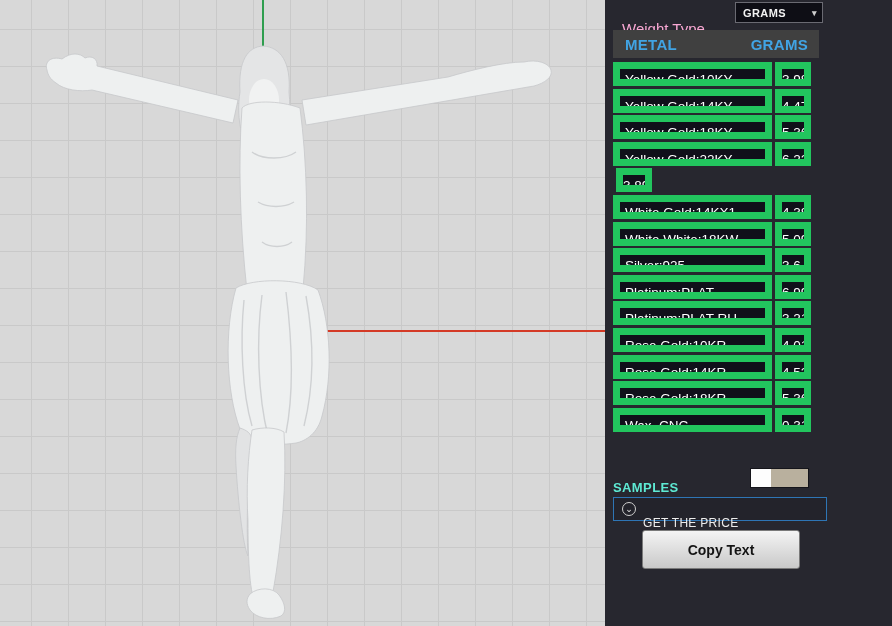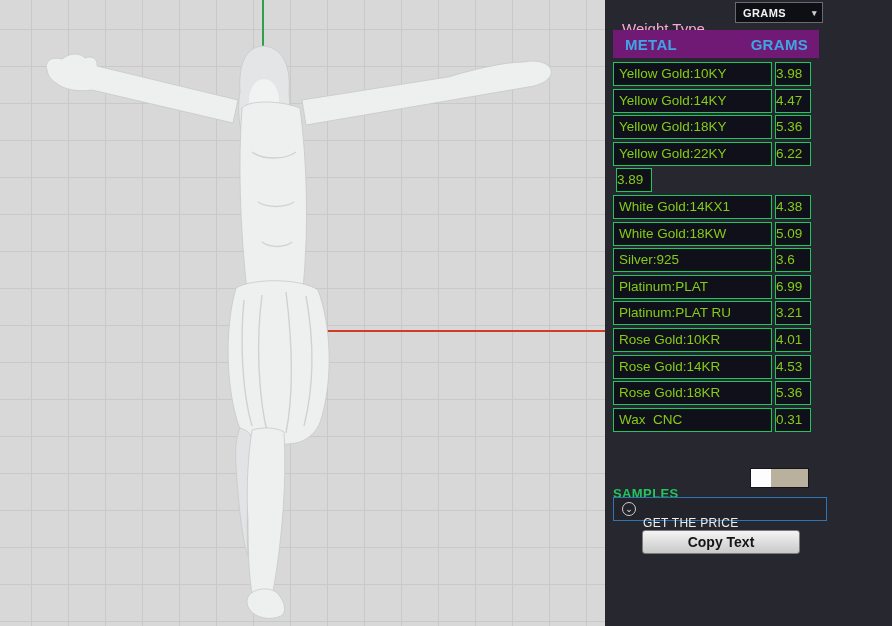--- a/index.html
+++ b/index.html
@@ -32,58 +32,58 @@
     position:absolute; left:130px; top:2px; width:88px; height:21px;
     background:#0e0e15; border:1px solid #6a6a72; color:#f2f2f2;
     font-size:11px; font-weight:bold; letter-spacing:0.4px;
     display:flex; align-items:center; justify-content:space-between;
     padding:0 5px 0 7px; cursor:pointer;
   }
   .dd-caret { font-size:9px; color:#cfcfcf; }
 
   .table-header {
     position:absolute; left:8px; top:30px; width:206px; height:28px;
-    background:#701a75; display:flex; align-items:center;
+    background:#404040; display:flex; align-items:center;
     justify-content:space-between; padding:0 11px 0 12px;
   }
   .table-header span { color:#41a4e4; font-size:15px; font-weight:bold; letter-spacing:0.3px; }
 
   #rows { position:absolute; left:8px; top:62px; width:206px; }
   .metal-row { display:flex; margin-bottom:2.6px; }
   .cell {
     height:24px; line-height:22px; background:#10101a;
-    border:1px solid #22c55e; color:#84cc16; font-size:13.5px;
+    border:7px solid #22c55e; color:#ffffff; font-size:13.5px;
     white-space:pre; overflow:hidden;
   }
   .cell.metal { width:159px; padding-left:5px; }
   .cell.grams { width:36px; margin-left:3px; padding-left:0; }
 
   .samples-row { position:absolute; left:8px; top:468px; width:206px; height:22px; }
-  .samples-label { position:absolute; left:0; top:18px; font-size:13px; font-weight:bold; letter-spacing:0.4px; color:#22c55e; }
+  .samples-label { position:absolute; left:0; top:12px; font-size:13px; font-weight:bold; letter-spacing:0.4px; color:#5eead4; }
   .samples-swatch {
     position:absolute; left:137px; top:0; width:59px; height:20px;
     border:1px solid #15151b; display:flex; cursor:pointer;
   }
   .swatch-white { width:20px; height:100%; background:#fdfdfd; }
   .swatch-tan  { flex:1; height:100%; background:#b9b09e; }
 
   .get-price {
     position:absolute; left:8px; top:497px; width:214px; height:24px;
     border:1px solid #2e75b5; display:flex; align-items:center;
     padding-left:8px; gap:7px; cursor:pointer; background:#23232b;
   }
   .price-chevron {
     width:14px; height:14px; border:1px solid #cfcfcf; border-radius:50%;
     display:flex; align-items:center; justify-content:center;
     font-size:9px; color:#e8e8e8; line-height:1;
   }
   .get-price-label { font-size:12px; color:#ececec; letter-spacing:0.3px;margin-top:28px; }
 
   .copy-button {
-    position:absolute; left:37px; top:530px; width:158px; height:24px;
+    position:absolute; left:37px; top:530px; width:158px; height:39px;
     background:linear-gradient(#f4f4f4, #c9c9c9);
     border:1px solid #7a7a7a; border-radius:3px;
     font-family:"Liberation Sans", sans-serif;
     font-size:14px; font-weight:bold; color:#141414; cursor:pointer;
   }
 </style>
 </head>
 <body>
 
 <div id="stage">
@@ -164,21 +164,21 @@
       <div class="metal-row">
         <div class="cell grams">3.89</div>
       </div>
 
       <div class="metal-row">
         <div class="cell metal">White Gold:14KX1</div>
         <div class="cell grams">4.38</div>
       </div>
 
       <div class="metal-row">
-        <div class="cell metal">White Gold:18KW</div>
+        <div class="cell metal">White White:18KW</div>
         <div class="cell grams">5.09</div>
       </div>
 
       <div class="metal-row">
         <div class="cell metal">Silver:925</div>
         <div class="cell grams">3.6</div>
       </div>
 
       <div class="metal-row">
         <div class="cell metal">Platinum:PLAT</div>

